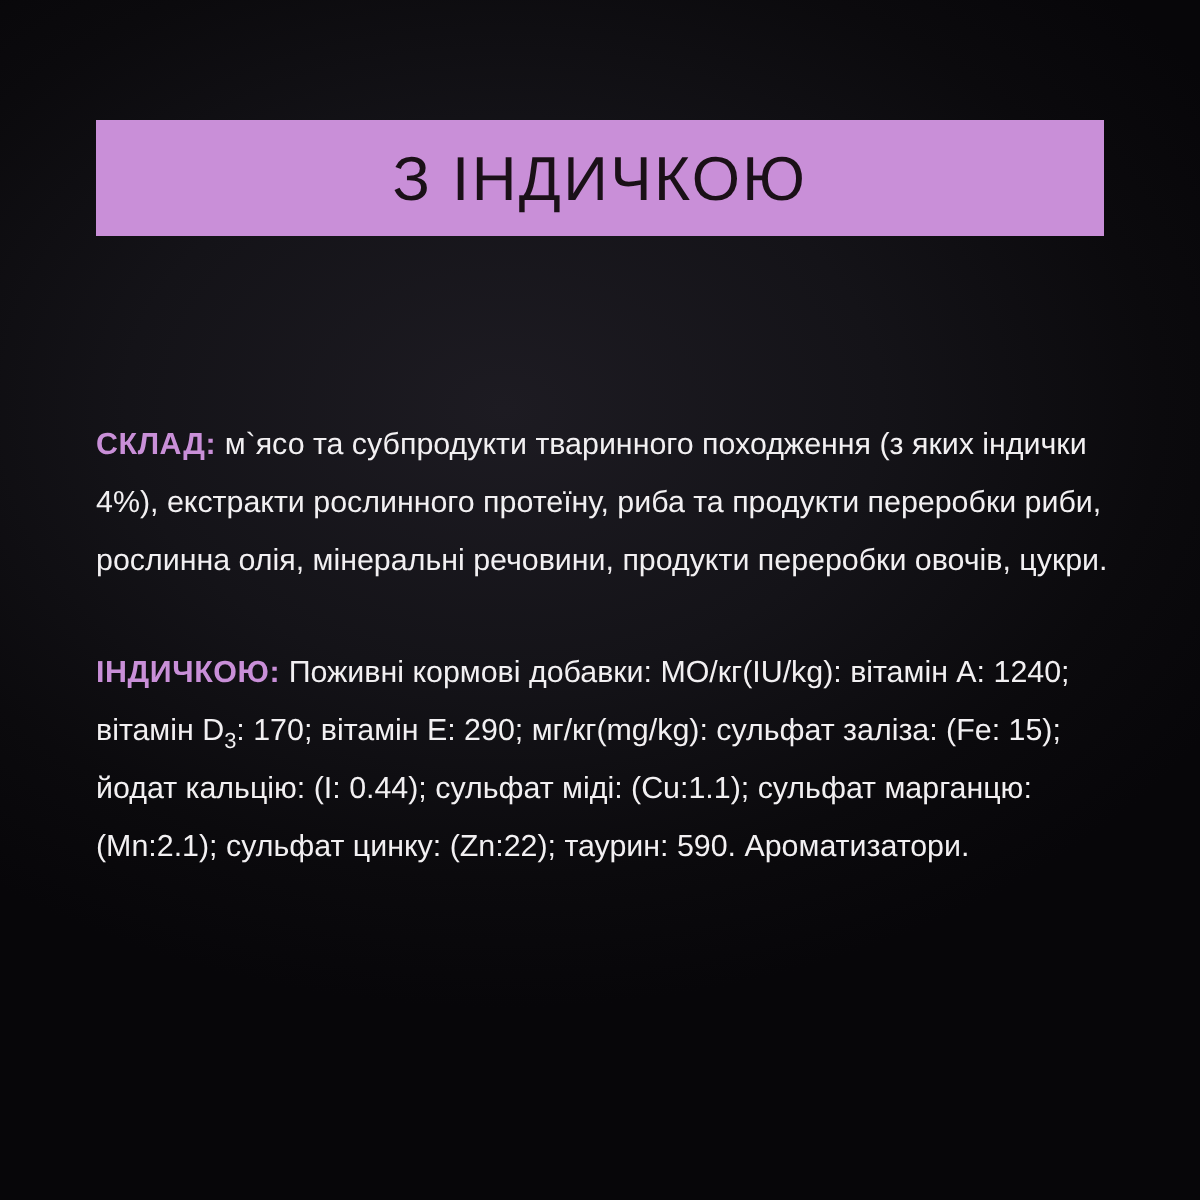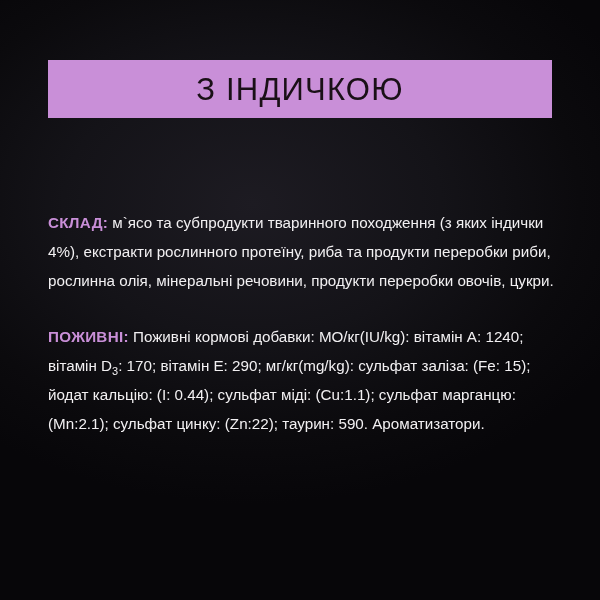--- a/index.html
+++ b/index.html
@@ -74,17 +74,17 @@
 <div class="page">
 
   <div class="banner">
     <div class="banner-title">З ІНДИЧКОЮ</div>
   </div>
 
   <div class="content">
 
     <p class="para"><span class="label">СКЛАД:</span><span> м`ясо та субпродукти тваринного походження (з яких індички 4%), екстракти рослинного протеїну, риба та продукти переробки риби, рослинна олія, мінеральні речовини, продукти переробки овочів, цукри.</span></p>
 
-    <p class="para"><span class="label">ПОЖИВНІ:</span><span> Поживні кормові добавки: МО/кг(IU/kg): вітамін A: 1240; вітамін D</span><span class="sub">3</span><span>: 170; вітамін E: 290; мг/кг(mg/kg): сульфат заліза: (Fe: 15); йодат кальцію: (I: 0.44); сульфат міді: (Cu:1.1); сульфат марганцю: (Mn:2.1); сульфат цинку: (Zn:22); таурин: 590. Ароматизатори.</span></p>
+    <p class="para"><span class="label">ІНДИЧКОЮ:</span><span> Поживні кормові добавки: МО/кг(IU/kg): вітамін A: 1240; вітамін D</span><span class="sub">3</span><span>: 170; вітамін E: 290; мг/кг(mg/kg): сульфат заліза: (Fe: 15); йодат кальцію: (I: 0.44); сульфат міді: (Cu:1.1); сульфат марганцю: (Mn:2.1); сульфат цинку: (Zn:22); таурин: 590. Ароматизатори.</span></p>
 
 
   </div>
 </div>
 
 </body></html>

